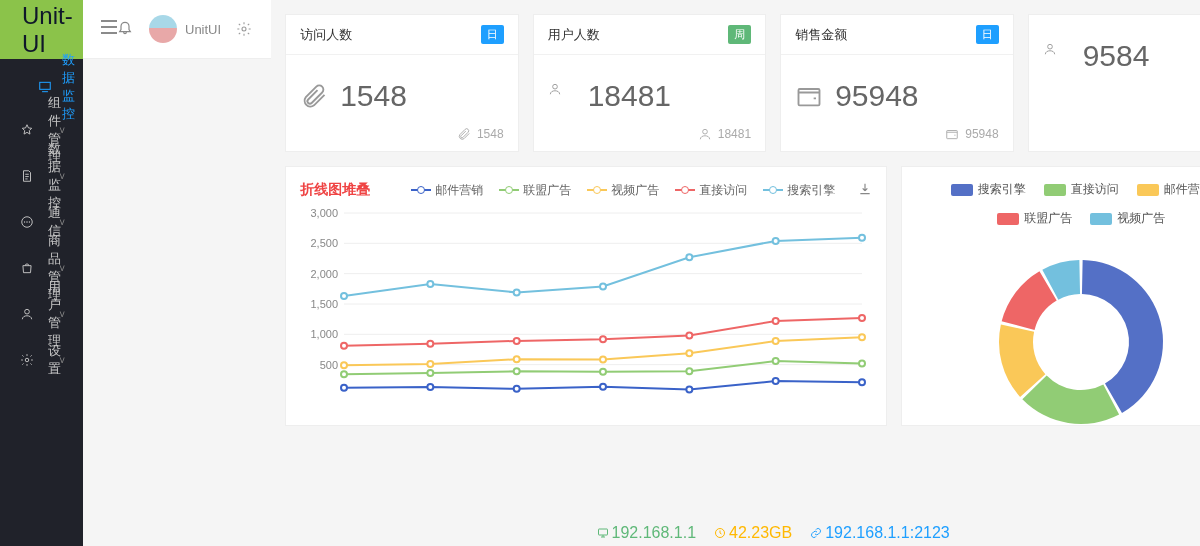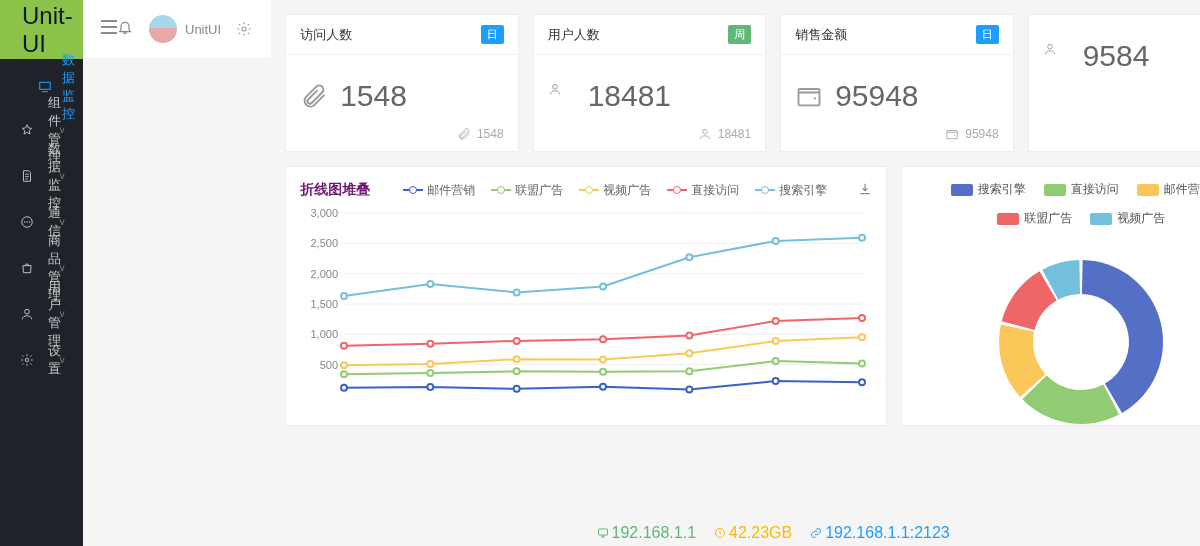--- a/index.html
+++ b/index.html
@@ -43,21 +43,21 @@
 .big-num { font-size: 30px; color: #666; font-weight: 300; }
 .small-row { display: flex; align-items: center; justify-content: flex-end; gap: 6px; margin-top: 14px; color: #aaa; font-size: 12px; }
 .small-row svg { width: 14px; height: 14px; }
 
 
 .charts-row { display: flex; gap: 14px; }
 .chart-card { background: #fff; border: 1px solid #eee; }
 .chart-line { flex: 0 0 600px; padding: 14px 14px 0; position: relative; height: 260px; }
 .chart-donut { flex: 1; padding: 14px; height: 260px; }
 .chart-head { display: flex; align-items: center; gap: 18px; }
-.chart-title { font-size: 14px; font-weight: 600; color: #701a75; margin-right: 15px; }
+.chart-title { font-size: 14px; font-weight: 600; color: #ef4444; margin-right: 23px; }
 .legend { display: flex; gap: 16px; font-size: 12px; color: #666; align-items: center; }
 .legend-item { display: flex; align-items: center; gap: 4px; cursor: pointer; }
 .leg-mark { width: 20px; height: 10px; position: relative; }
 .leg-mark::before { content: ""; position: absolute; left: 0; right: 0; top: 4px; height: 2px; background: currentColor; }
 .leg-mark::after { content: ""; position: absolute; left: 6px; top: 1px; width: 6px; height: 6px; border: 1px solid currentColor; border-radius: 50%; background: #fff; }
 .dl-icon { margin-left: auto; color: #888; cursor: pointer; }
 .axis-label { font-size: 11px; fill: #888; }
 .grid-line { stroke: #eee; stroke-width: 1; }
 .series { fill: none; stroke-width: 2; }
 

